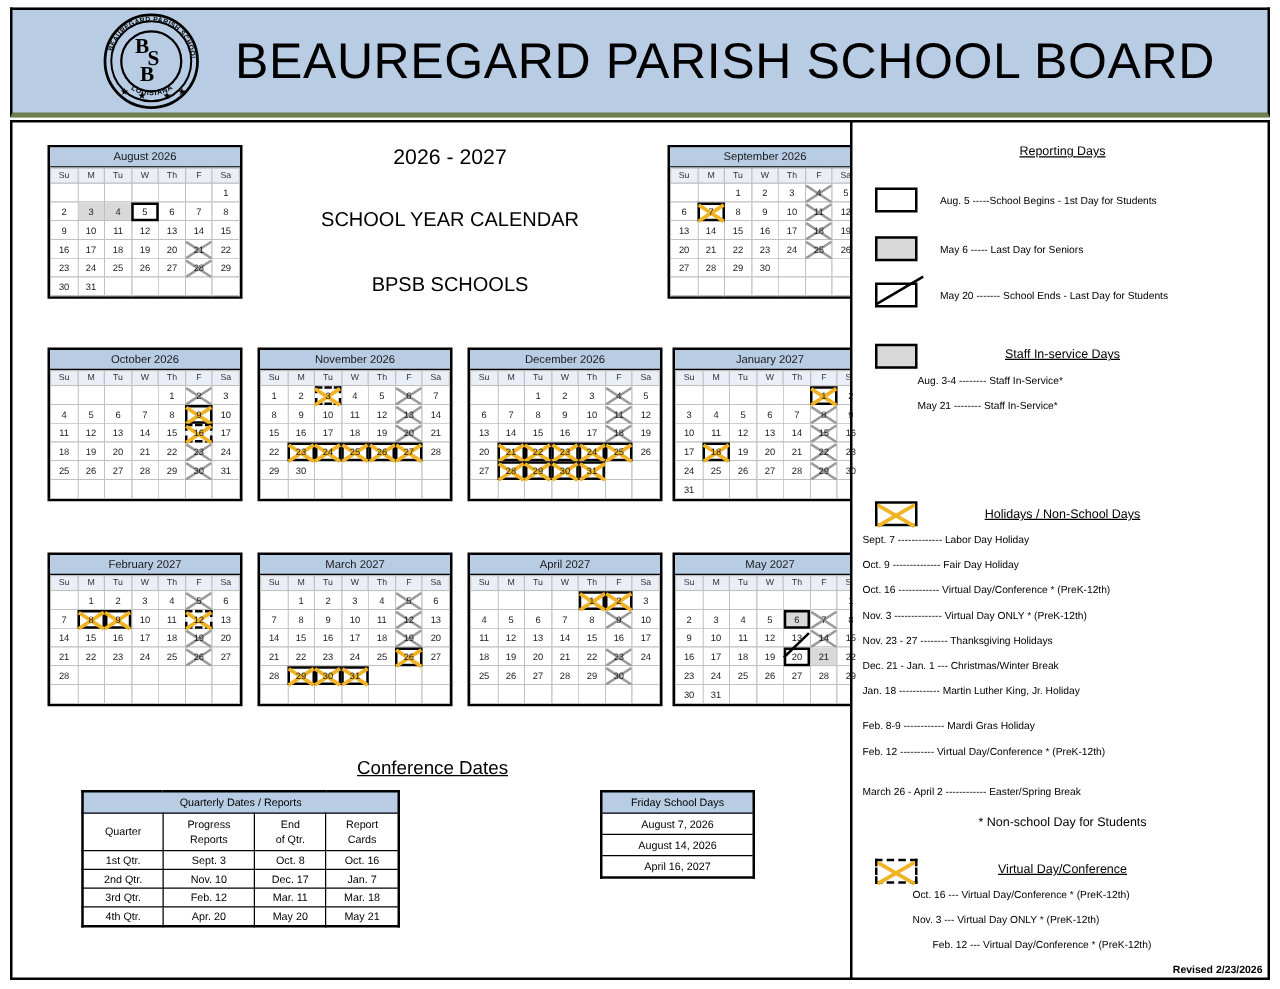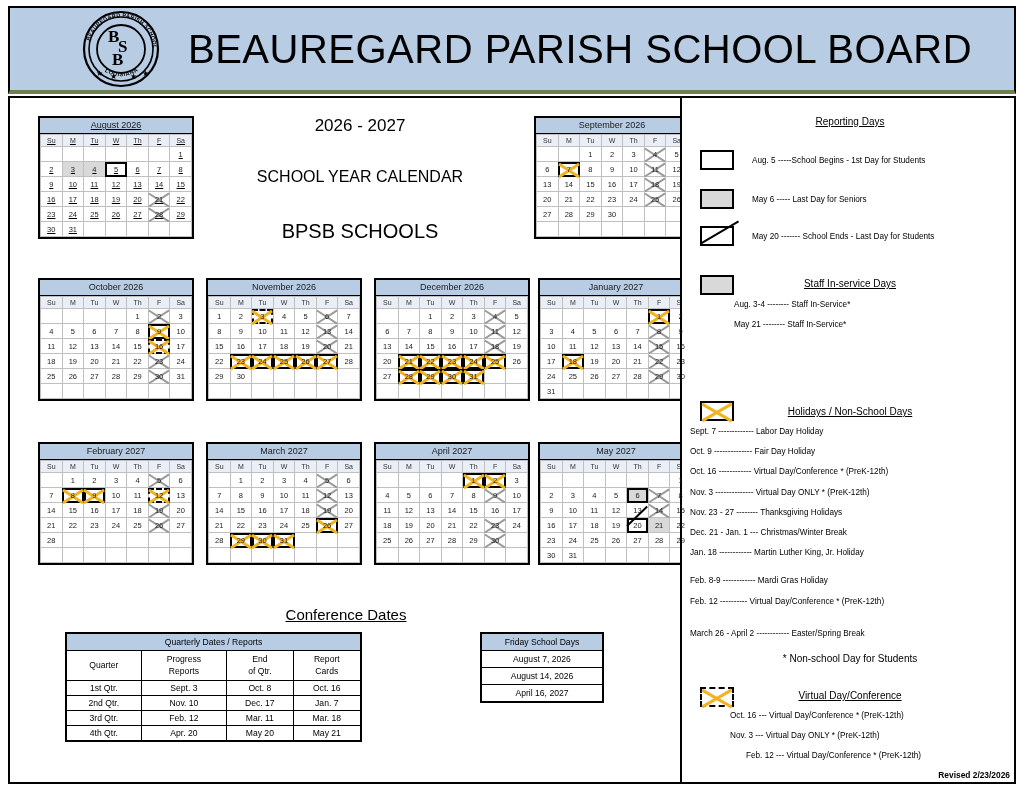--- a/index.html
+++ b/index.html
@@ -80,29 +80,29 @@
     border-top:2px solid #000; transform:rotate(-44deg); transform-origin:left center;
   }
   td .daynum { position:relative; z-index:2; }
 
   
   .center-titles {
     position:absolute; left:190px; top:18px; width:320px; text-align:center;
   }
   .ct-year { font-size:17px; margin-bottom:32px; }
   .ct-line1 { font-size:16px; margin-bottom:34px; }
-  .ct-line2 { font-size:20px; }
+  .ct-line2 { font-size:16px; }
 
   
   .important-hdr {
     position:absolute; left:0; width:672px; top:508px; text-align:center;
     font-size:15px; text-decoration:underline;
   }
   .qtbl {
-    position:absolute; left:55px; top:534px; width:297px;
+    position:absolute; left:55px; top:534px; width:255px;
     border:2px solid #000; border-collapse:collapse; font-size:8.6px;
     background:#fff;
   }
   .qtbl td, .qtbl th { border:1px solid #000; text-align:center; padding:2px 0; font-weight:400; }
   .qtbl .caption { background:#b8cce4; font-size:8.6px; padding:3px 0; }
   .qtbl .hdrcell { line-height:1.45; padding:2px 2px; }
   .ftbl {
     position:absolute; left:470px; top:534px; width:124px;
     border:2px solid #000; border-collapse:collapse; font-size:8.6px; background:#fff;
   }
@@ -167,21 +167,21 @@
 
     <div class="left-pane">
 
       <div class="center-titles">
         <div class="ct-year">2026 - 2027</div>
         <div class="ct-line1">SCHOOL YEAR CALENDAR</div>
         <div class="ct-line2">BPSB SCHOOLS</div>
       </div>
 
       <div id="cal-host">
-          <div class="cal" style="left: 28px; top: 18px; text-decoration: underline;">
+          <div class="cal" style="left: 28px; top: 18px;">
             <div class="cal-title">August 2026</div>
             <table class="cal-tbl">
               <thead>
                 <tr>
                   <th>Su</th>
                   <th>M</th>
                   <th>Tu</th>
                   <th>W</th>
                   <th>Th</th>
                   <th>F</th>

